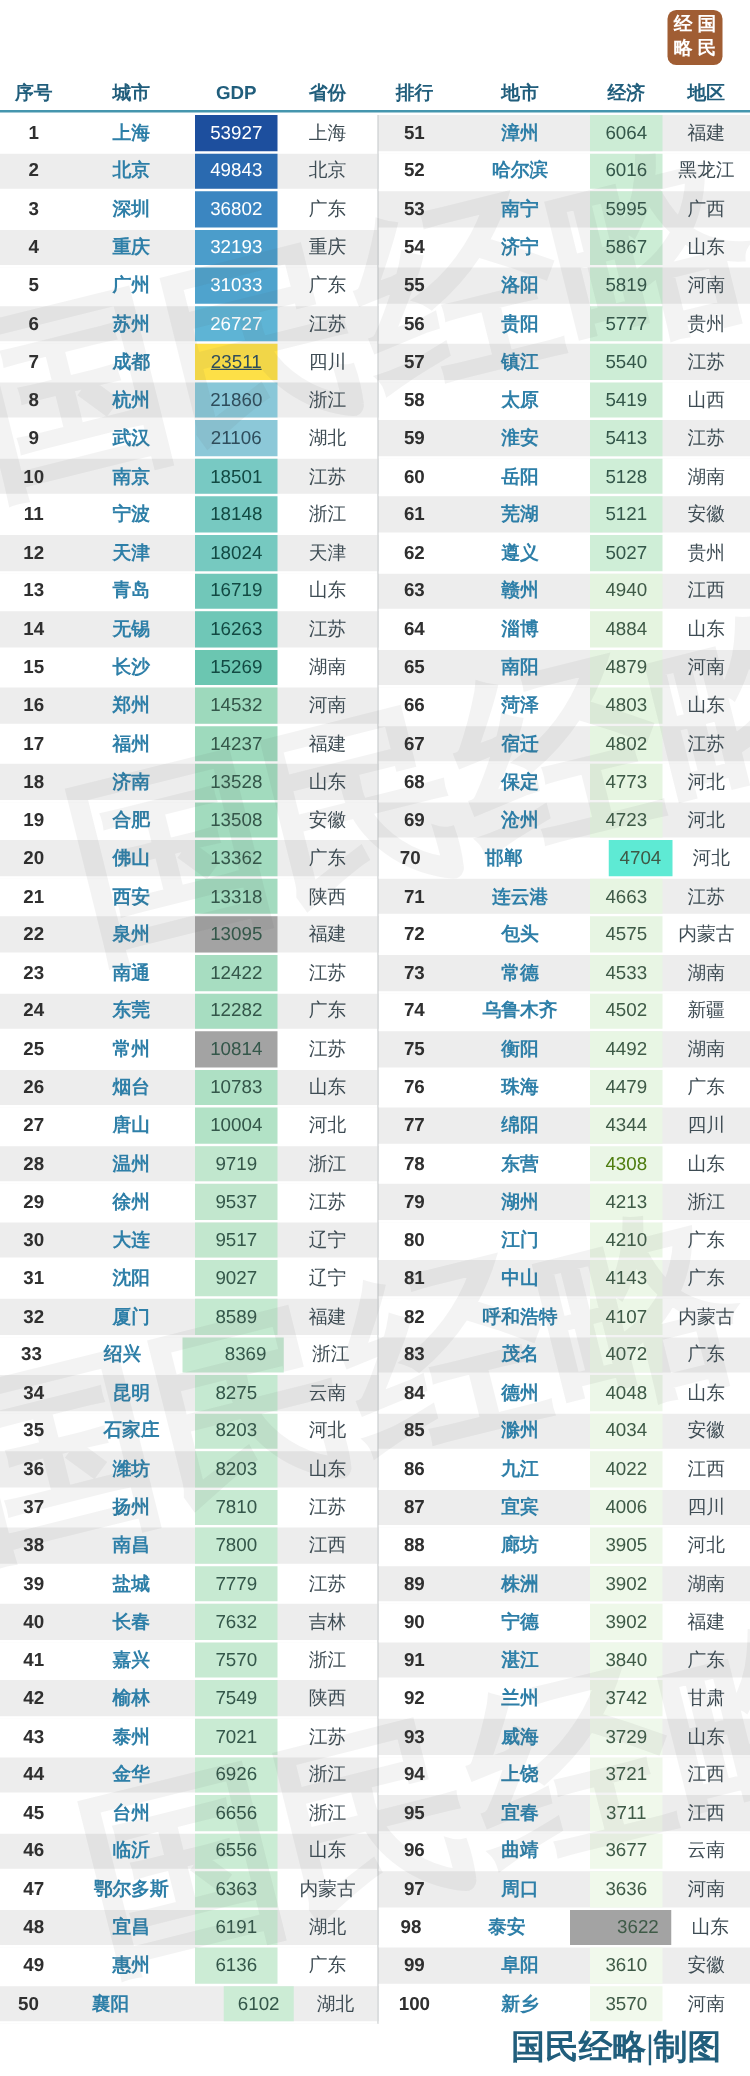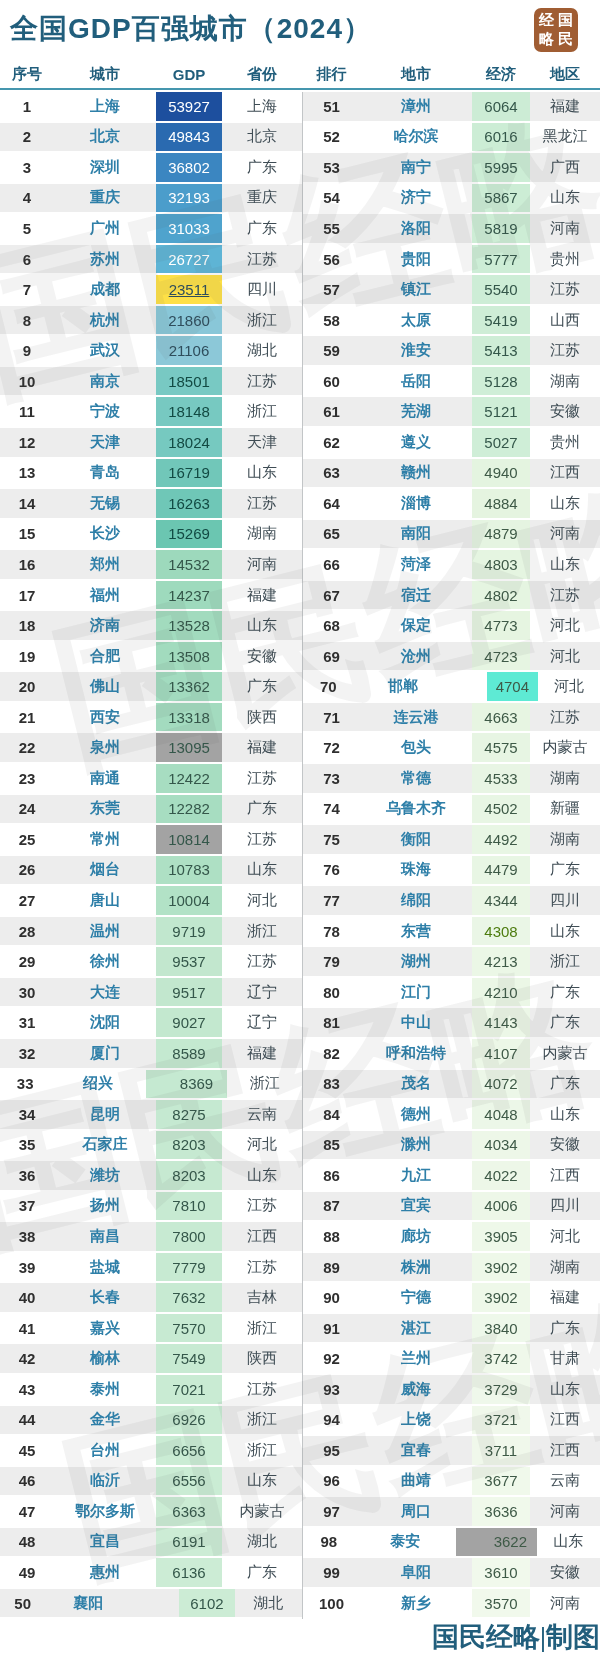--- a/index.html
+++ b/index.html
@@ -37,39 +37,38 @@
         background:#ffffff;align-items:stretch;}
   .trow.alt{background:#ededed;}
   .trow div{display:flex;align-items:center;justify-content:center;font-size:15px;}
   .rank{color:#2f2f2f;font-weight:bold;}
   .city{color:#2e7fa8;font-weight:bold;}
   .prov{color:#3e4c54;}
   .gdp{font-weight:500;}
 
   
   .source{position:absolute;left:10px;bottom:14px;font-size:11.5px;color:#8c8c8c;}
-  .credit{position:absolute;right:0;bottom:6px;font-size:27px;font-weight:bold;
+  .credit{position:absolute;right:23px;bottom:6px;font-size:27px;font-weight:bold;
           color:#215e7c;font-family:"Liberation Serif","DejaVu Serif",serif;}
 
   
   .wm-layer{position:absolute;inset:0;pointer-events:none;z-index:5;overflow:hidden;}
   .wm{position:absolute;font-size:160px;font-weight:bold;white-space:nowrap;
       color:rgba(90,90,90,0.07);transform:rotate(-14deg);
       font-family:"Liberation Serif","DejaVu Serif",serif;}
   .wm:nth-of-type(1){left:-30px;top:150px;}
   .wm:nth-of-type(2){left:50px;top:520px;}
   .wm:nth-of-type(3){left:-40px;top:1000px;}
   .wm:nth-of-type(4){left:60px;top:1330px;}
 </style>
 </head>
 <body>
 
 <div class="page">
 
-  <div class="title">全国GDP百强城市（2024）</div>
 
   <div class="logo">
     <span>经</span>
     <span>国</span>
     <span>略</span>
     <span>民</span>
   </div>
 
   <div class="thead">
     <div class="hcell lc-rank">序号</div>

